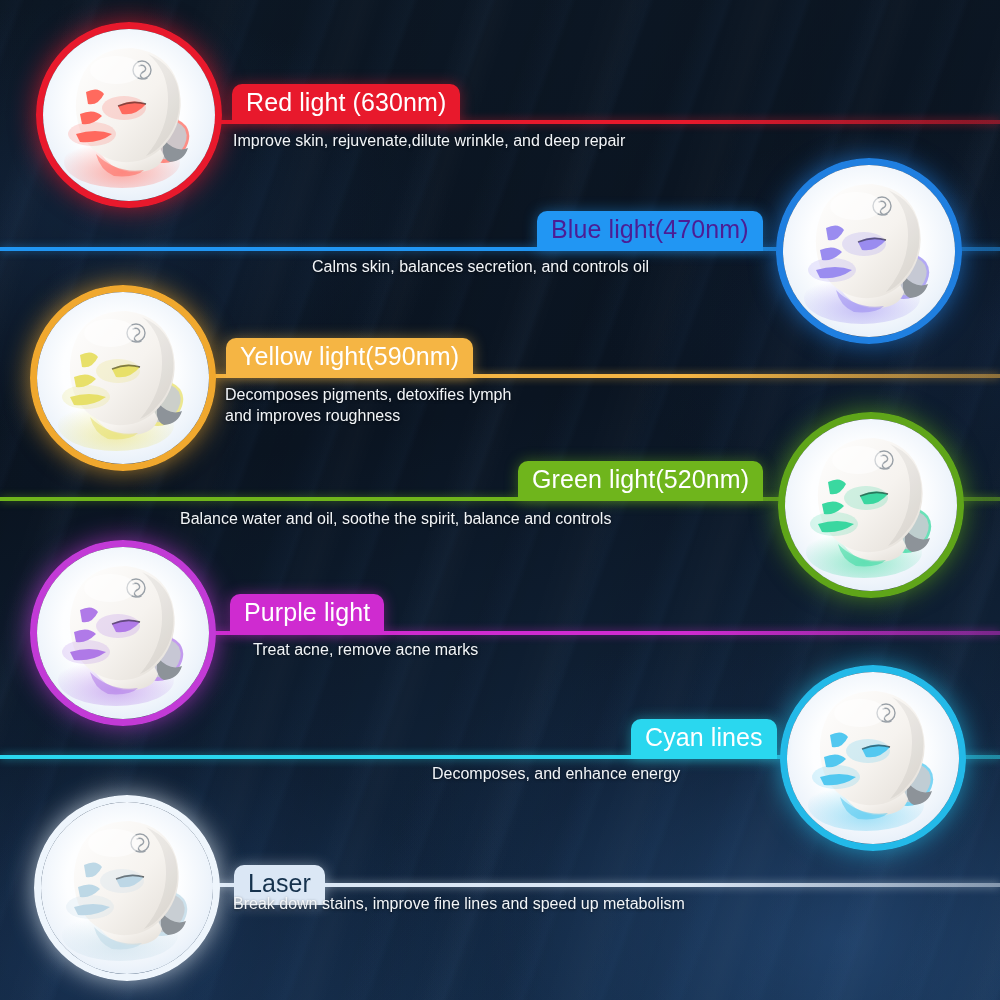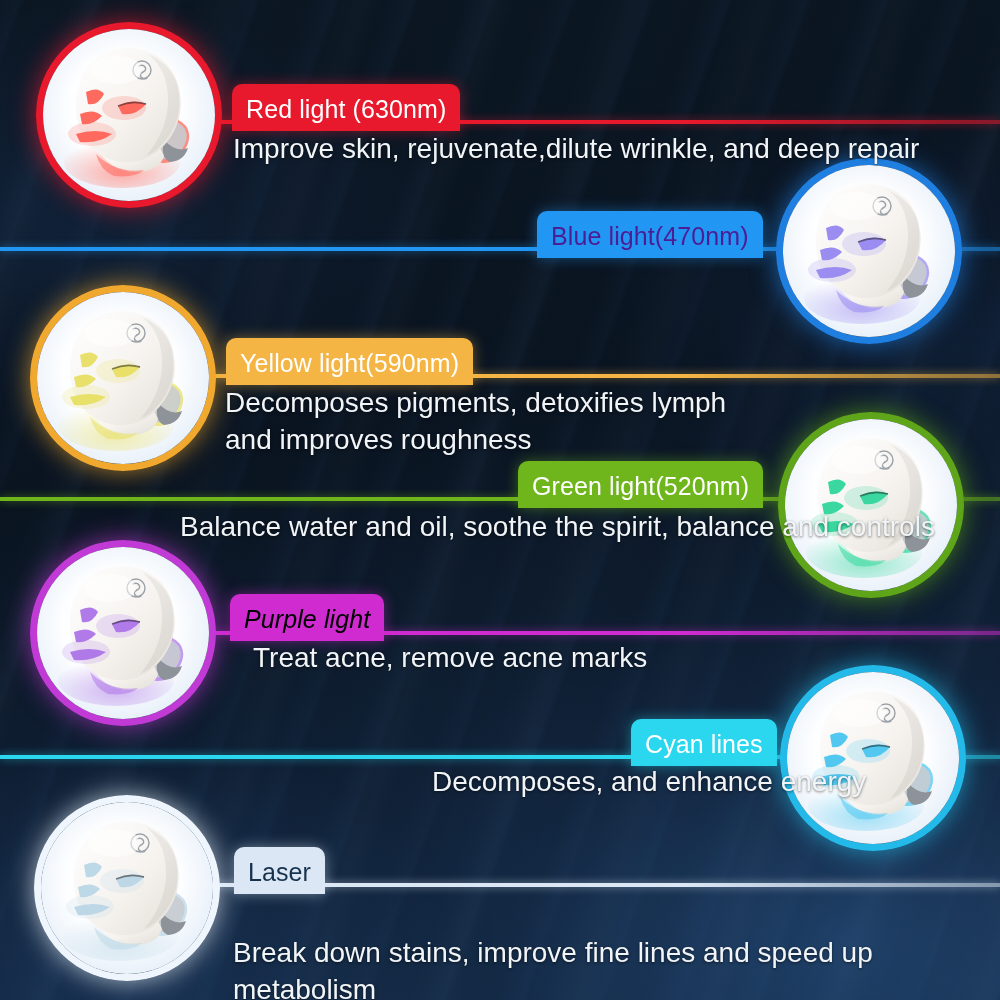--- a/index.html
+++ b/index.html
@@ -52,34 +52,34 @@
     position: absolute;
     height: 4px;
     z-index: 3;
   }
 
   
   .badge {
     position: absolute;
     z-index: 6;
     border-radius: 10px 10px 0 0;
-    padding: 12px 14px 7px 14px;
+    padding: 5px 14px 7px 14px;
     font-size: 25px;
     line-height: 1.1;
     color: #ffffff;
     white-space: nowrap;
     letter-spacing: .1px;
   }
 
   
   .desc {
     position: absolute;
     z-index: 6;
     color: #f2f5f8;
-    font-size: 28px;
+    font-size: 16px;
     line-height: 1.33;
     white-space: pre-line;
     text-shadow: 0 1px 3px rgba(0,0,0,0.55);
   }
 
   
   .maskwrap {
     position: absolute;
     z-index: 5;
     border-radius: 50%;
@@ -113,31 +113,32 @@
   <div class="rule" style="left: 175px; right: 0px; top: 374px; background: linear-gradient(90deg, rgb(245, 181, 68) 0%, rgb(245, 181, 68) 62%, rgba(245, 181, 68, 0.55) 100%); box-shadow: rgba(245, 181, 68, 0.55) 0px 0px 9px;"></div>
   <div class="rule" style="left: 0px; right: 0px; top: 497px; background: linear-gradient(90deg, rgb(111, 181, 28) 0%, rgb(111, 181, 28) 62%, rgba(111, 181, 28, 0.55) 100%); box-shadow: rgba(111, 181, 28, 0.55) 0px 0px 9px;"></div>
   <div class="rule" style="left: 175px; right: 0px; top: 631px; background: linear-gradient(90deg, rgb(207, 43, 208) 0%, rgb(207, 43, 208) 62%, rgba(207, 43, 208, 0.55) 100%); box-shadow: rgba(207, 43, 208, 0.55) 0px 0px 9px;"></div>
   <div class="rule" style="left: 0px; right: 0px; top: 755px; background: linear-gradient(90deg, rgb(42, 215, 239) 0%, rgb(42, 215, 239) 62%, rgba(42, 215, 239, 0.55) 100%); box-shadow: rgba(42, 215, 239, 0.55) 0px 0px 9px;"></div>
   <div class="rule" style="left: 175px; right: 0px; top: 883px; background: linear-gradient(90deg, rgb(219, 231, 245) 0%, rgb(219, 231, 245) 62%, rgba(219, 231, 245, 0.55) 100%); box-shadow: rgba(219, 231, 245, 0.55) 0px 0px 9px;"></div>
 
   <div class="badge" style="left: 232px; top: 84px; background: rgb(232, 25, 44); color: rgb(255, 255, 255); box-shadow: rgba(232, 25, 44, 0.45) 0px 0px 14px;">Red light (630nm)</div>
   <div class="badge" style="left: 537px; top: 211px; background: rgb(33, 150, 243); color: #4c1d95; box-shadow: rgba(33, 150, 243, 0.45) 0px 0px 14px;">Blue light(470nm)</div>
   <div class="badge" style="left: 226px; top: 338px; background: rgb(245, 181, 68); color: rgb(255, 255, 255); box-shadow: rgba(245, 181, 68, 0.45) 0px 0px 14px;">Yellow light(590nm)</div>
   <div class="badge" style="left: 518px; top: 461px; background: rgb(111, 181, 28); color: rgb(255, 255, 255); box-shadow: rgba(111, 181, 28, 0.45) 0px 0px 14px;">Green light(520nm)</div>
-  <div class="badge" style="left: 230px; top: 594px; background: rgb(207, 43, 208); color: #000000; box-shadow: rgba(207, 43, 208, 0.45) 0px 0px 14px; font-style: italic;">Purple light</div>
+  <div class="badge" style="left: 230px; top: 594px; background: rgb(207, 43, 208); color: #ffffff; box-shadow: rgba(207, 43, 208, 0.45) 0px 0px 14px;">Purple light</div>
   <div class="badge" style="left: 631px; top: 719px; background: rgb(42, 215, 239); color: rgb(255, 255, 255); box-shadow: rgba(42, 215, 239, 0.45) 0px 0px 14px;">Cyan lines</div>
-  <div class="badge" style="left: 234px; top: 847px; background: rgb(219, 231, 245); color: rgb(22, 50, 77); box-shadow: rgba(219, 231, 245, 0.45) 0px 0px 14px;">Laser</div>
+  <div class="badge" style="left: 234px; top: 865px; background: rgb(219, 231, 245); color: rgb(22, 50, 77); box-shadow: rgba(219, 231, 245, 0.45) 0px 0px 14px;">Laser</div>
 
   <div class="desc" style="left:233px; top:130px;">Improve skin, rejuvenate,dilute wrinkle, and deep repair</div>
+  <div class="desc" style="left:312px; top:256px;">Calms skin, balances secretion, and controls oil</div>
   <div class="desc" style="left:225px; top:384px;">Decomposes pigments, detoxifies lymph
 and improves roughness</div>
   <div class="desc" style="left:180px; top:508px;">Balance water and oil, soothe the spirit, balance and controls</div>
   <div class="desc" style="left:253px; top:639px;">Treat acne, remove acne marks</div>
   <div class="desc" style="left:432px; top:763px;">Decomposes, and enhance energy</div>
-  <div class="desc" style="left:233px; top:934px;">Break down stains, improve fine lines and speed up metabolism</div>
+  <div class="desc" style="left:233px; top:893px;">Break down stains, improve fine lines and speed up metabolism</div>
 
   <div class="maskwrap" style="left:36px;  top:22px;  width:186px; height:186px;">
       <div class="ring" style="border: 7px solid rgb(232, 25, 44); box-shadow: rgba(232, 25, 44, 0.7) 0px 0px 26px, rgba(232, 25, 44, 0.35) 0px 0px 18px inset;"></div>
       <div class="glow"></div>
       <svg viewBox="0 0 186 186" class="mask-svg">
         <defs>
           <clipPath id="clip-red">
             <circle cx="93" cy="93" r="86"></circle>
           </clipPath>
           <linearGradient id="shell-red" x1="0" y1="0" x2="1" y2="1">

